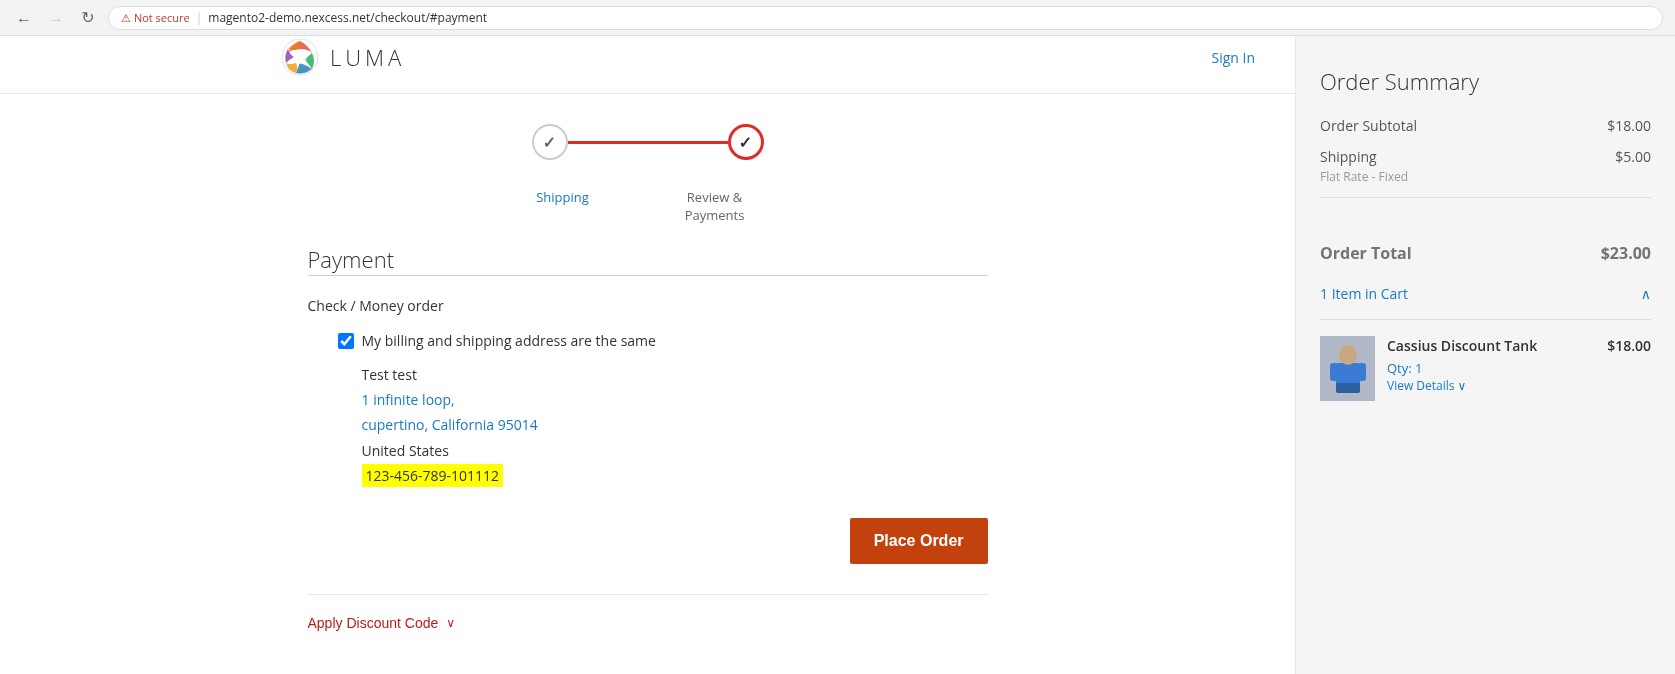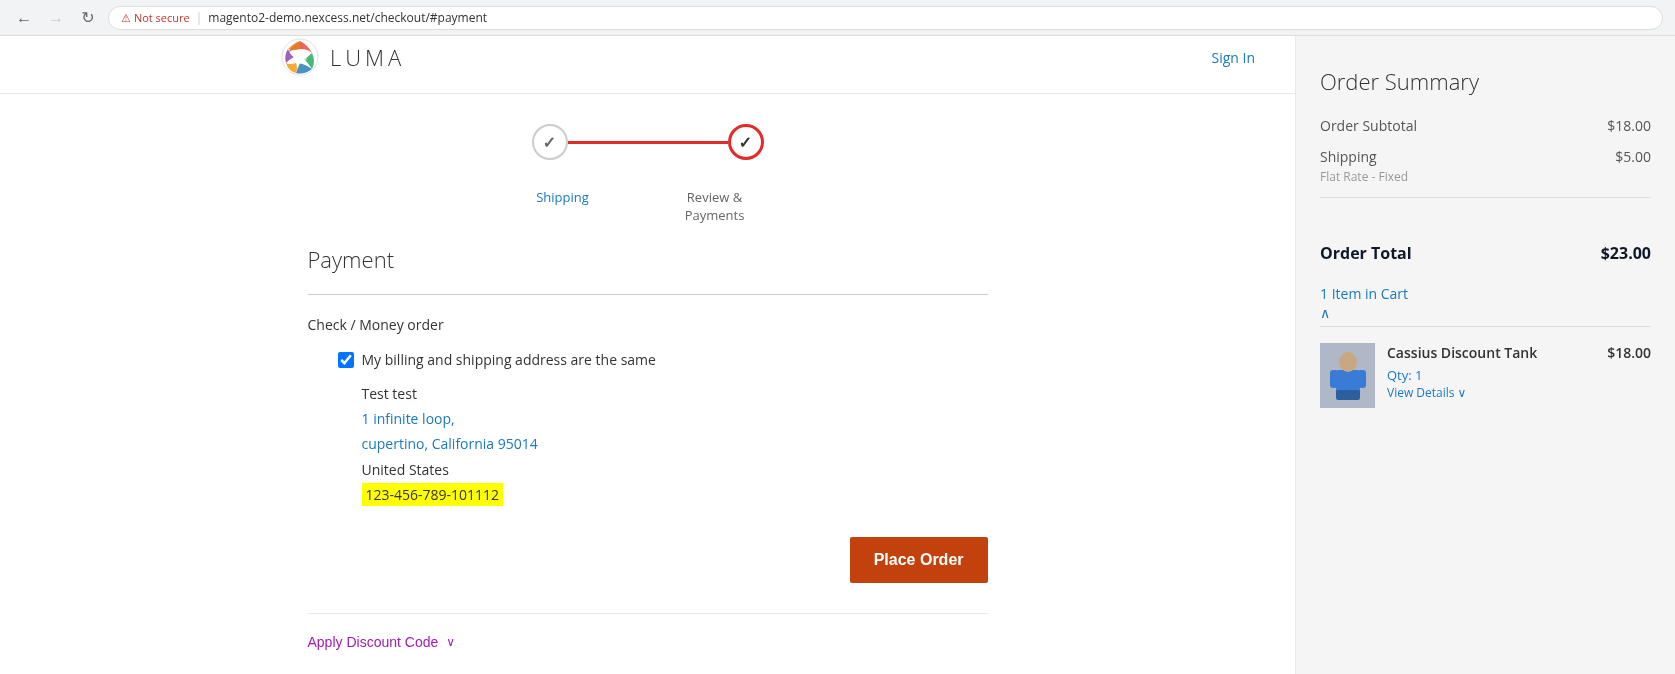--- a/index.html
+++ b/index.html
@@ -150,21 +150,21 @@
     .payment-section {
       max-width: 680px;
       margin: 0 auto;
       padding: 20px 0;
     }
     .section-title {
       font-size: 22px;
       font-weight: 300;
       color: #333;
       margin-bottom: 16px;
-      padding-bottom: 20px;
+      padding-bottom: 1px;
       border-bottom: 1px solid #ccc;
     }
     .payment-method {
       margin-top: 20px;
     }
     .payment-method-label {
       font-size: 14px;
       color: #333;
       margin-bottom: 16px;
     }
@@ -221,21 +221,21 @@
     
     .discount-section {
       margin-top: 30px;
       padding-top: 20px;
       border-top: 1px solid #e8e8e8;
     }
     .discount-toggle {
       display: flex;
       align-items: center;
       gap: 8px;
-      color: #a21caf;
+      color: #b91c1c;
       font-size: 14px;
       cursor: pointer;
       background: none;
       border: none;
       text-align: right;
     }
     .chevron-icon {
       font-size: 12px;
     }
 
@@ -275,35 +275,34 @@
     .summary-divider {
       border: none;
       border-top: 1px solid #ddd;
       margin: 12px 0;
     }
     .order-total-row {
       display: flex;
       justify-content: space-between;
       font-size: 16px;
       font-weight: 700;
-      color: #0f172a;
+      color: #737373;
       margin-bottom: 20px;
       margin-top: 44px;
     }
     .cart-items-toggle {
       display: flex;
       justify-content: space-between;
       align-items: flex-start;
       font-size: 14px;
       color: #1979c3;
       cursor: pointer;
-      padding-bottom: 4px;
+      padding-bottom: 16px;
       border-bottom: 1px solid #ddd;
       margin-bottom: 16px;
-      flex-direction: column;
     }
     .cart-item {
       display: flex;
       gap: 12px;
       align-items: flex-start;
     }
     .cart-item-details {
       flex: 1;
     }
     .cart-item-name {

